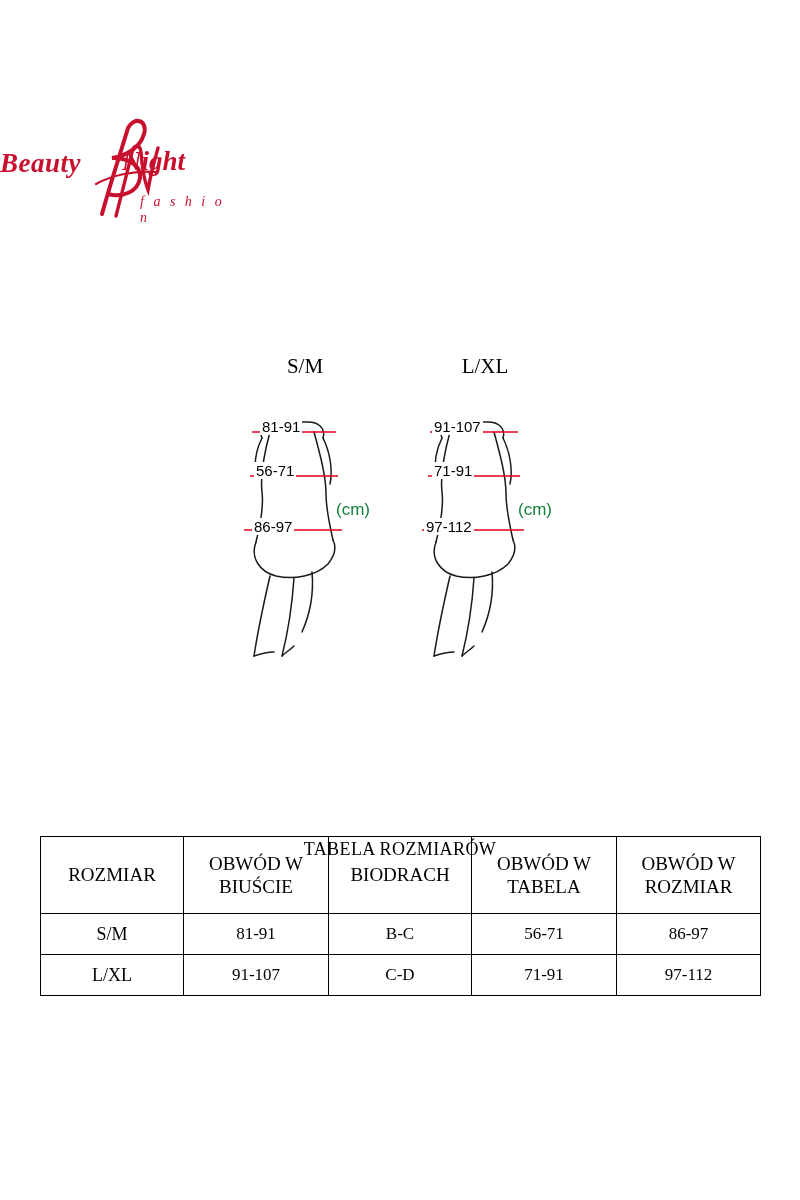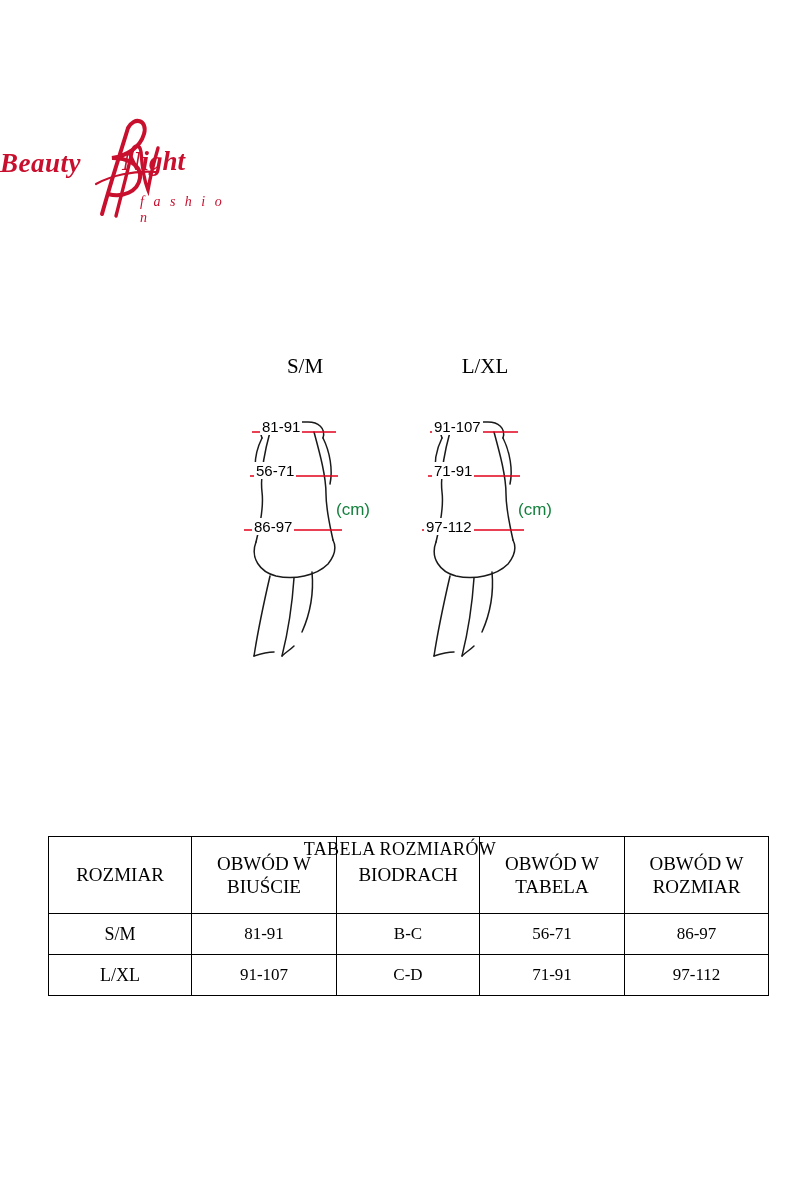--- a/index.html
+++ b/index.html
@@ -130,21 +130,20 @@
     letter-spacing: 0.4px;
     margin-top: 41px;
   }
   table.size-table {
     position: absolute;
     left: 40px;
     top: 836px;
     width: 720px;
     border-collapse: collapse;
     table-layout: fixed;
-    margin-left: 8px;
   }
   table.size-table th,
   table.size-table td {
     border: 1px solid #000;
     text-align: center;
     font-family: "Liberation Serif", serif;
     color: #000;
   }
   table.size-table th {
     font-size: 19px;

